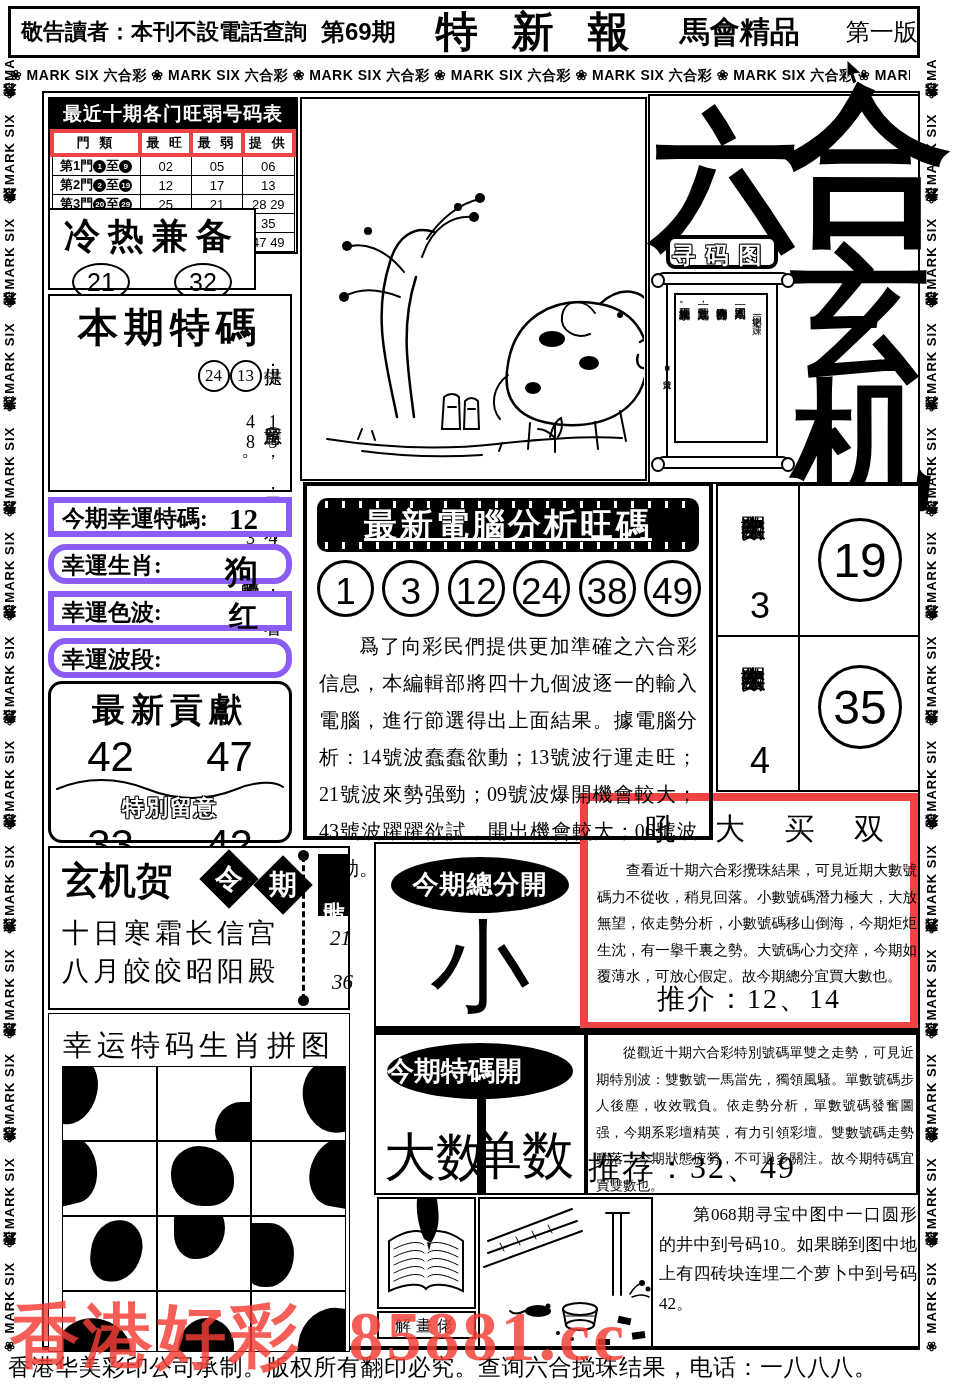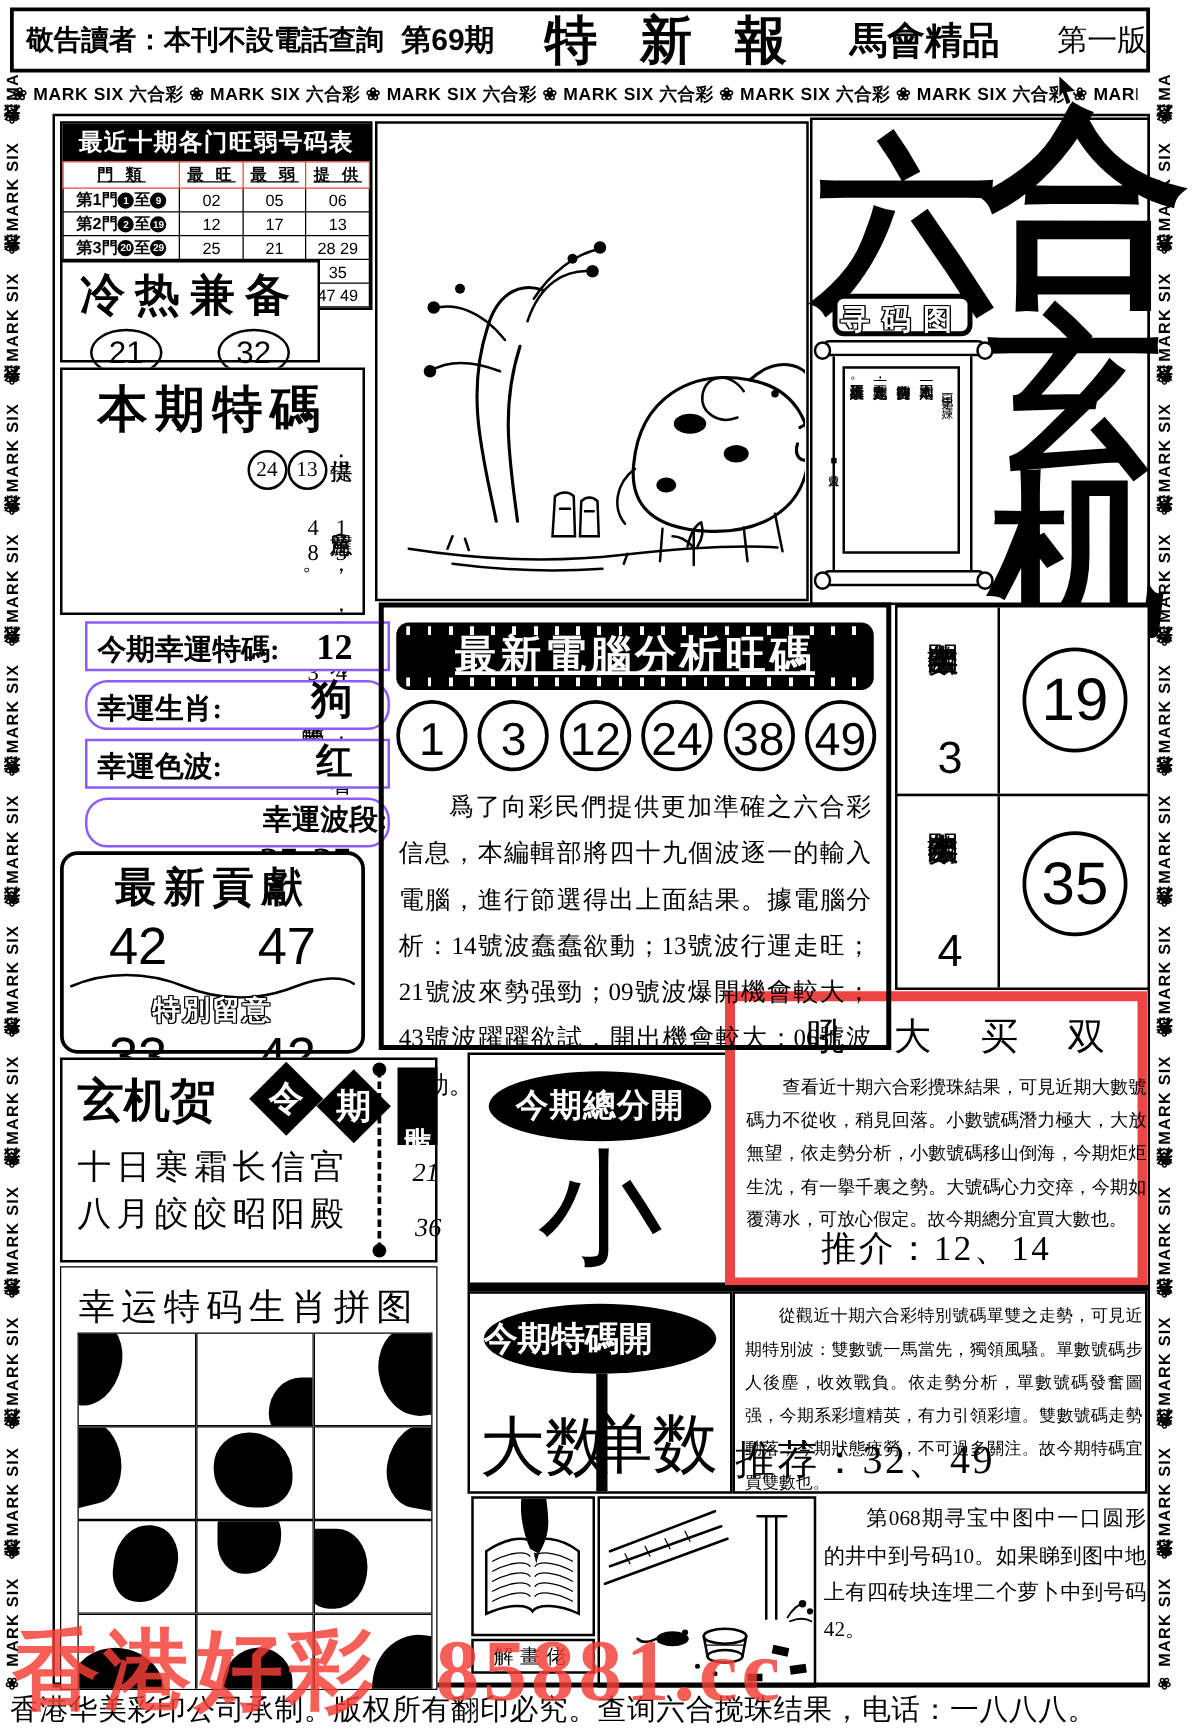--- a/index.html
+++ b/index.html
@@ -24,21 +24,21 @@
     font-size:13px;font-weight:bold;white-space:nowrap;overflow:hidden;letter-spacing:1px;}
   #left-strip{left:1px;}
   #right-strip{right:1px;}
   #content-frame{left:42px;top:91px;width:878px;height:1259px;border:2px solid #000;border-bottom:4px solid #000;box-sizing:border-box;}
 
   
   #door-table{left:48px;top:97px;width:246px;border:2px solid #000;}
   #door-title{background:#000;color:#fff;font-weight:bold;font-size:19px;text-align:center;
     letter-spacing:1px;padding:2px 0;white-space:nowrap;}
   #door-table table{width:100%;border-collapse:collapse;}
-  #door-table th{font-size:13px;border:1px solid #ef4444;padding:1px 0;letter-spacing:3px;text-decoration:underline;}
+  #door-table th{font-size:13px;border:4px solid #ef4444;padding:1px 0;letter-spacing:3px;}
   #door-table td{font-size:13px;border:1px solid #000;text-align:center;padding:0;height:16px;}
   #door-table td.door{font-weight:bold;white-space:nowrap;}
   .bnum{display:inline-block;background:#000;color:#fff;border-radius:50%;width:13px;height:13px;
     line-height:13px;font-size:8px;text-align:center;vertical-align:1px;}
 
   
   #coldhot{left:48px;top:208px;width:208px;height:82px;}
   #coldhot .t{font-size:36px;font-weight:bold;text-align:center;letter-spacing:8px;margin-top:2px;font-family:"Liberation Serif",serif;}
   .oval{display:inline-block;border:2px solid #000;border-radius:50%;width:54px;height:34px;
     line-height:34px;text-align:center;font-size:25px;}
@@ -50,22 +50,22 @@
   #speccode .vwrap{position:absolute;left:6px;right:6px;top:56px;bottom:4px;
     writing-mode:vertical-rl;text-orientation:upright;font-size:18px;line-height:1.25;
     font-family:"Liberation Serif",serif;display:flex;}
   #speccode .vcol{margin-left:14px;}
   .ccirc{display:inline-block;border:2px solid #000;border-radius:50%;width:28px;height:28px;
     line-height:28px;text-align:center;font-size:17px;margin:6px 0;text-orientation:mixed;writing-mode:horizontal-tb;}
   #speccode .vc1{padding-top:2px;} #speccode .vc2{padding-top:14px;} #speccode .vc3{padding-top:14px;}
   #speccode .vc4{padding-top:6px;} #speccode .vc5{padding-top:20px;}
 
   
-  .lrow{left:48px;width:244px;height:40px;border:2px solid #8b5cf6;position:absolute;background:#fff;
-    display:flex;align-items:flex-end;box-sizing:border-box;font-family:"Liberation Serif",serif;margin-left:20px;}
+  .lrow{left:48px;width:244px;height:40px;border:6px solid #8b5cf6;position:absolute;background:#fff;
+    display:flex;align-items:flex-start;box-sizing:border-box;font-family:"Liberation Serif",serif;}
   .lrow .lab{font-size:23px;font-weight:bold;margin-left:8px;white-space:nowrap;}
   .lrow .val{font-size:29px;margin-left:auto;margin-right:28px;font-weight:bold;}
   .round{border-radius:18px;}
 
   
   #contrib{left:48px;top:681px;width:244px;height:162px;border:3px solid #000;border-radius:14px;}
   #contrib .t{font-size:33px;font-weight:bold;text-align:center;letter-spacing:6px;margin-top:4px;font-family:"Liberation Serif",serif;}
   #contrib .nums{display:flex;justify-content:space-around;font-size:42px;margin-top:0px;}
   #contrib svg{display:block;margin:-4px auto 0;}
   .outline-text{color:#fff;font-weight:bold;

